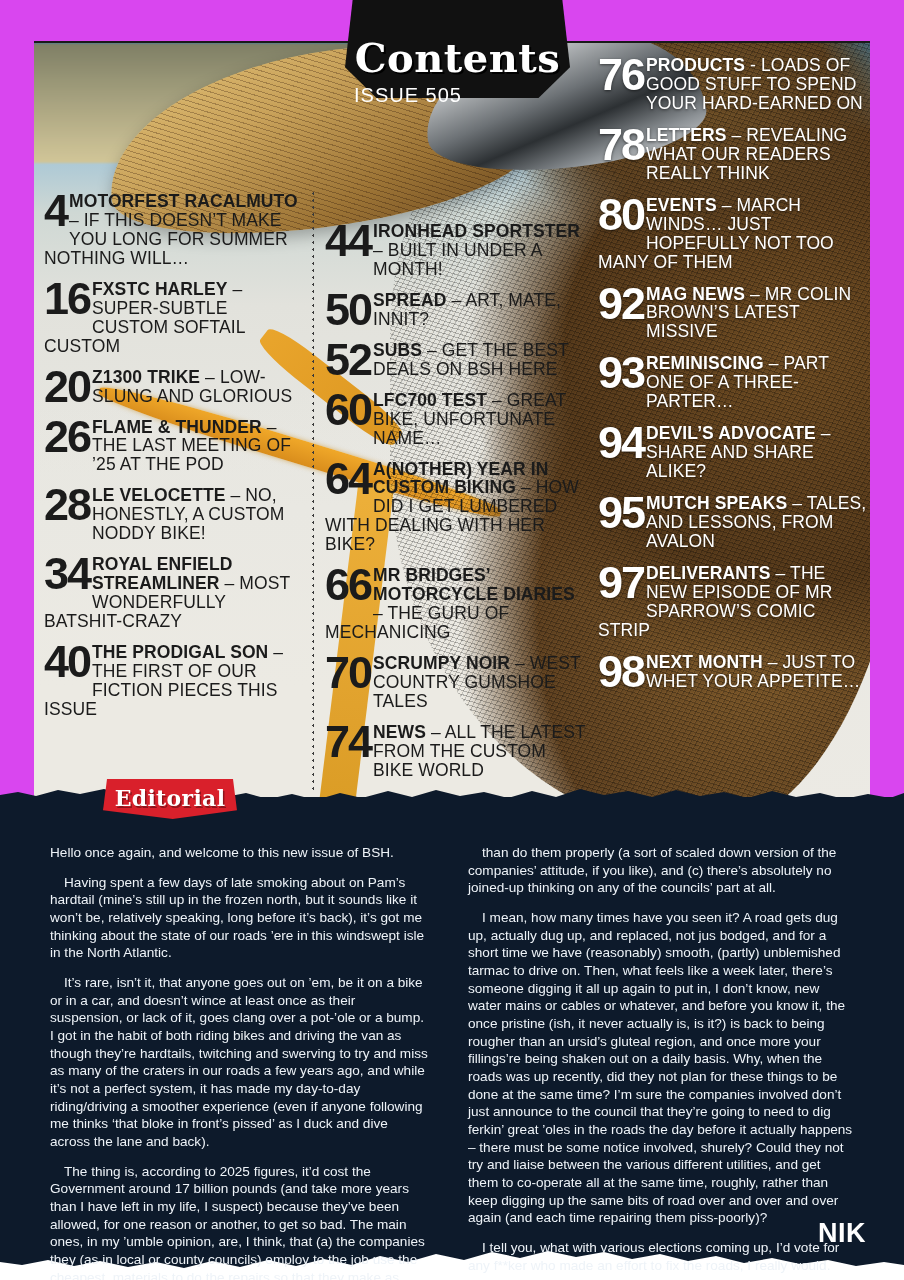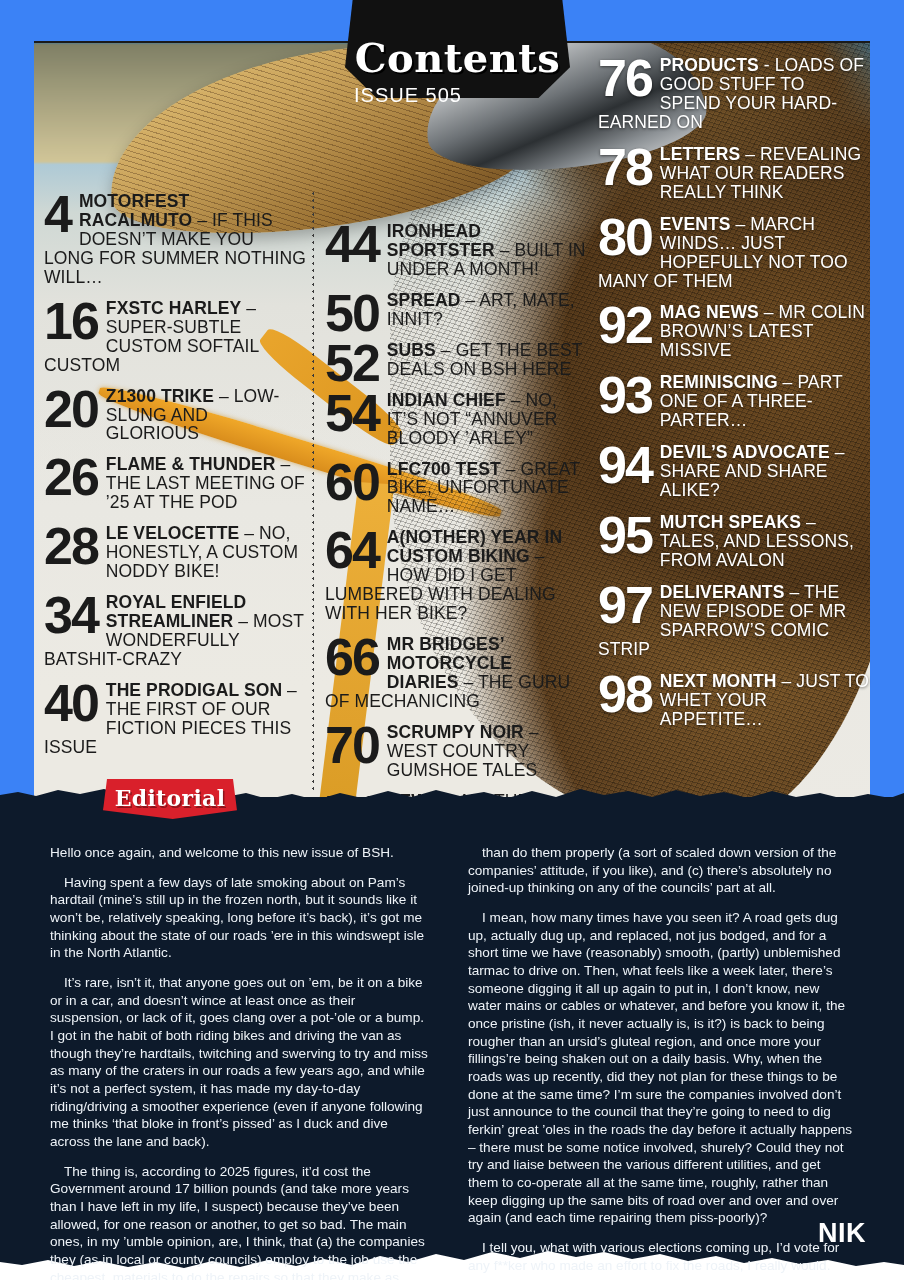--- a/index.html
+++ b/index.html
@@ -1,17 +1,17 @@
 <!DOCTYPE html>
 <html><head>
 <meta charset="utf-8">
 <style>
   html,body{margin:0;padding:0;background:#fff;}
   body{width:904px;height:1280px;overflow:hidden;font-family:"Liberation Sans",sans-serif;}
-  #page{position:relative;width:904px;height:1280px;background:#3b82f6;overflow:hidden;}
+  #page{position:relative;width:904px;height:1280px;background:#d946ef;overflow:hidden;}
 
   
   .photo{position:absolute;left:34px;top:42px;width:836px;height:775px;overflow:hidden;}
   .sky{position:absolute;inset:0;
     background:
       linear-gradient(to bottom,#2b7fb5 0%,#5fa3c8 6%,#9fc3d6 13%,#cfd8d4 22%,#e2e2dc 34%,#e9e8e2 60%,#eceae4 100%);}
   .hill{position:absolute;left:-60px;top:1px;width:600px;height:120px;
     background:linear-gradient(to bottom,#8d7f58,#b7a676 55%,#d8c68e);
     opacity:.85;filter:blur(1px);}
   
@@ -65,22 +65,22 @@
   .hairline-l{position:absolute;left:34px;top:41px;width:316px;height:2px;background:#1a1a1a;z-index:5;}
   .hairline-r{position:absolute;left:563px;top:41px;width:307px;height:2px;background:#1a1a1a;z-index:5;}
 
   
   .col{position:absolute;z-index:4;}
   .colA{left:44px;top:192px;width:262px;}
   .colB{left:325px;top:222px;width:262px;}
   .colC{left:598px;top:56px;width:272px;}
   .entry{margin-bottom:12px;line-height:1.06;}
   .colC .entry{margin-bottom:13px;}
-  .num{font-weight:bold;font-size:52px;letter-spacing:-2px;float:left;line-height:.86;
-       margin-right:8px;}
+  .num{font-weight:bold;font-size:45px;letter-spacing:-2px;float:left;line-height:.86;
+       margin-right:2px;}
   .txt{font-size:17.5px;letter-spacing:.1px;text-transform:uppercase;}
   .txt b{font-weight:bold;}
   .dark .num,.dark .txt{color:#1b1b1b;}
   .light .num,.light .txt{color:#fff;text-shadow:0 1px 3px rgba(0,0,0,.55);}
 
   .dots{position:absolute;left:312px;top:190px;width:2px;height:600px;z-index:4;
     background-image:radial-gradient(circle,#3a3a3a 1px,rgba(0,0,0,0) 1.3px);
     background-size:3px 7px;}
 
   
@@ -136,21 +136,20 @@
       <div class="entry"><span class="num">20</span><span class="txt"><b>Z1300 TRIKE</b><span> – LOW-SLUNG AND GLORIOUS</span></span></div>
       <div class="entry"><span class="num">26</span><span class="txt"><b>FLAME &amp; THUNDER</b><span> – THE LAST MEETING OF ’25 AT THE POD</span></span></div>
       <div class="entry"><span class="num">28</span><span class="txt"><b>LE VELOCETTE</b><span> – NO, HONESTLY, A CUSTOM NODDY BIKE!</span></span></div>
       <div class="entry"><span class="num">34</span><span class="txt"><b>ROYAL ENFIELD STREAMLINER</b><span> – MOST WONDERFULLY BATSHIT-CRAZY</span></span></div>
       <div class="entry"><span class="num">40</span><span class="txt"><b>THE PRODIGAL SON</b><span> – THE FIRST OF OUR FICTION PIECES THIS ISSUE</span></span></div>
     </div>
   <div class="col colB dark" id="colB">
       <div class="entry"><span class="num">44</span><span class="txt"><b>IRONHEAD SPORTSTER</b><span> – BUILT IN UNDER A MONTH!</span></span></div>
       <div class="entry"><span class="num">50</span><span class="txt"><b>SPREAD</b><span> – ART, MATE, INNIT?</span></span></div>
       <div class="entry"><span class="num">52</span><span class="txt"><b>SUBS</b><span> – GET THE BEST DEALS ON BSH HERE</span></span></div>
-      <div class="entry"><span class="num">54</span><span class="txt"><b>INDIAN CHIEF</b><span> – NO, IT’S NOT “ANNUVER BLOODY ’ARLEY”</span></span></div>
       <div class="entry"><span class="num">60</span><span class="txt"><b>LFC700 TEST</b><span> – GREAT BIKE, UNFORTUNATE NAME…</span></span></div>
       <div class="entry"><span class="num">64</span><span class="txt"><b>A(NOTHER) YEAR IN CUSTOM BIKING</b><span> – HOW DID I GET LUMBERED WITH DEALING WITH HER BIKE?</span></span></div>
       <div class="entry"><span class="num">66</span><span class="txt"><b>MR BRIDGES’ MOTORCYCLE DIARIES</b><span> – THE GURU OF MECHANICING</span></span></div>
       <div class="entry"><span class="num">70</span><span class="txt"><b>SCRUMPY NOIR</b><span> – WEST COUNTRY GUMSHOE TALES</span></span></div>
       <div class="entry"><span class="num">74</span><span class="txt"><b>NEWS</b><span> – ALL THE LATEST FROM THE CUSTOM BIKE WORLD</span></span></div>
     </div>
   <div class="col colC light" id="colC">
       <div class="entry"><span class="num">76</span><span class="txt"><b>PRODUCTS</b><span> - LOADS OF GOOD STUFF TO SPEND YOUR HARD-EARNED ON</span></span></div>
       <div class="entry"><span class="num">78</span><span class="txt"><b>LETTERS</b><span> – REVEALING WHAT OUR READERS REALLY THINK</span></span></div>
       <div class="entry"><span class="num">80</span><span class="txt"><b>EVENTS</b><span> – MARCH WINDS… JUST HOPEFULLY NOT TOO MANY OF THEM</span></span></div>

